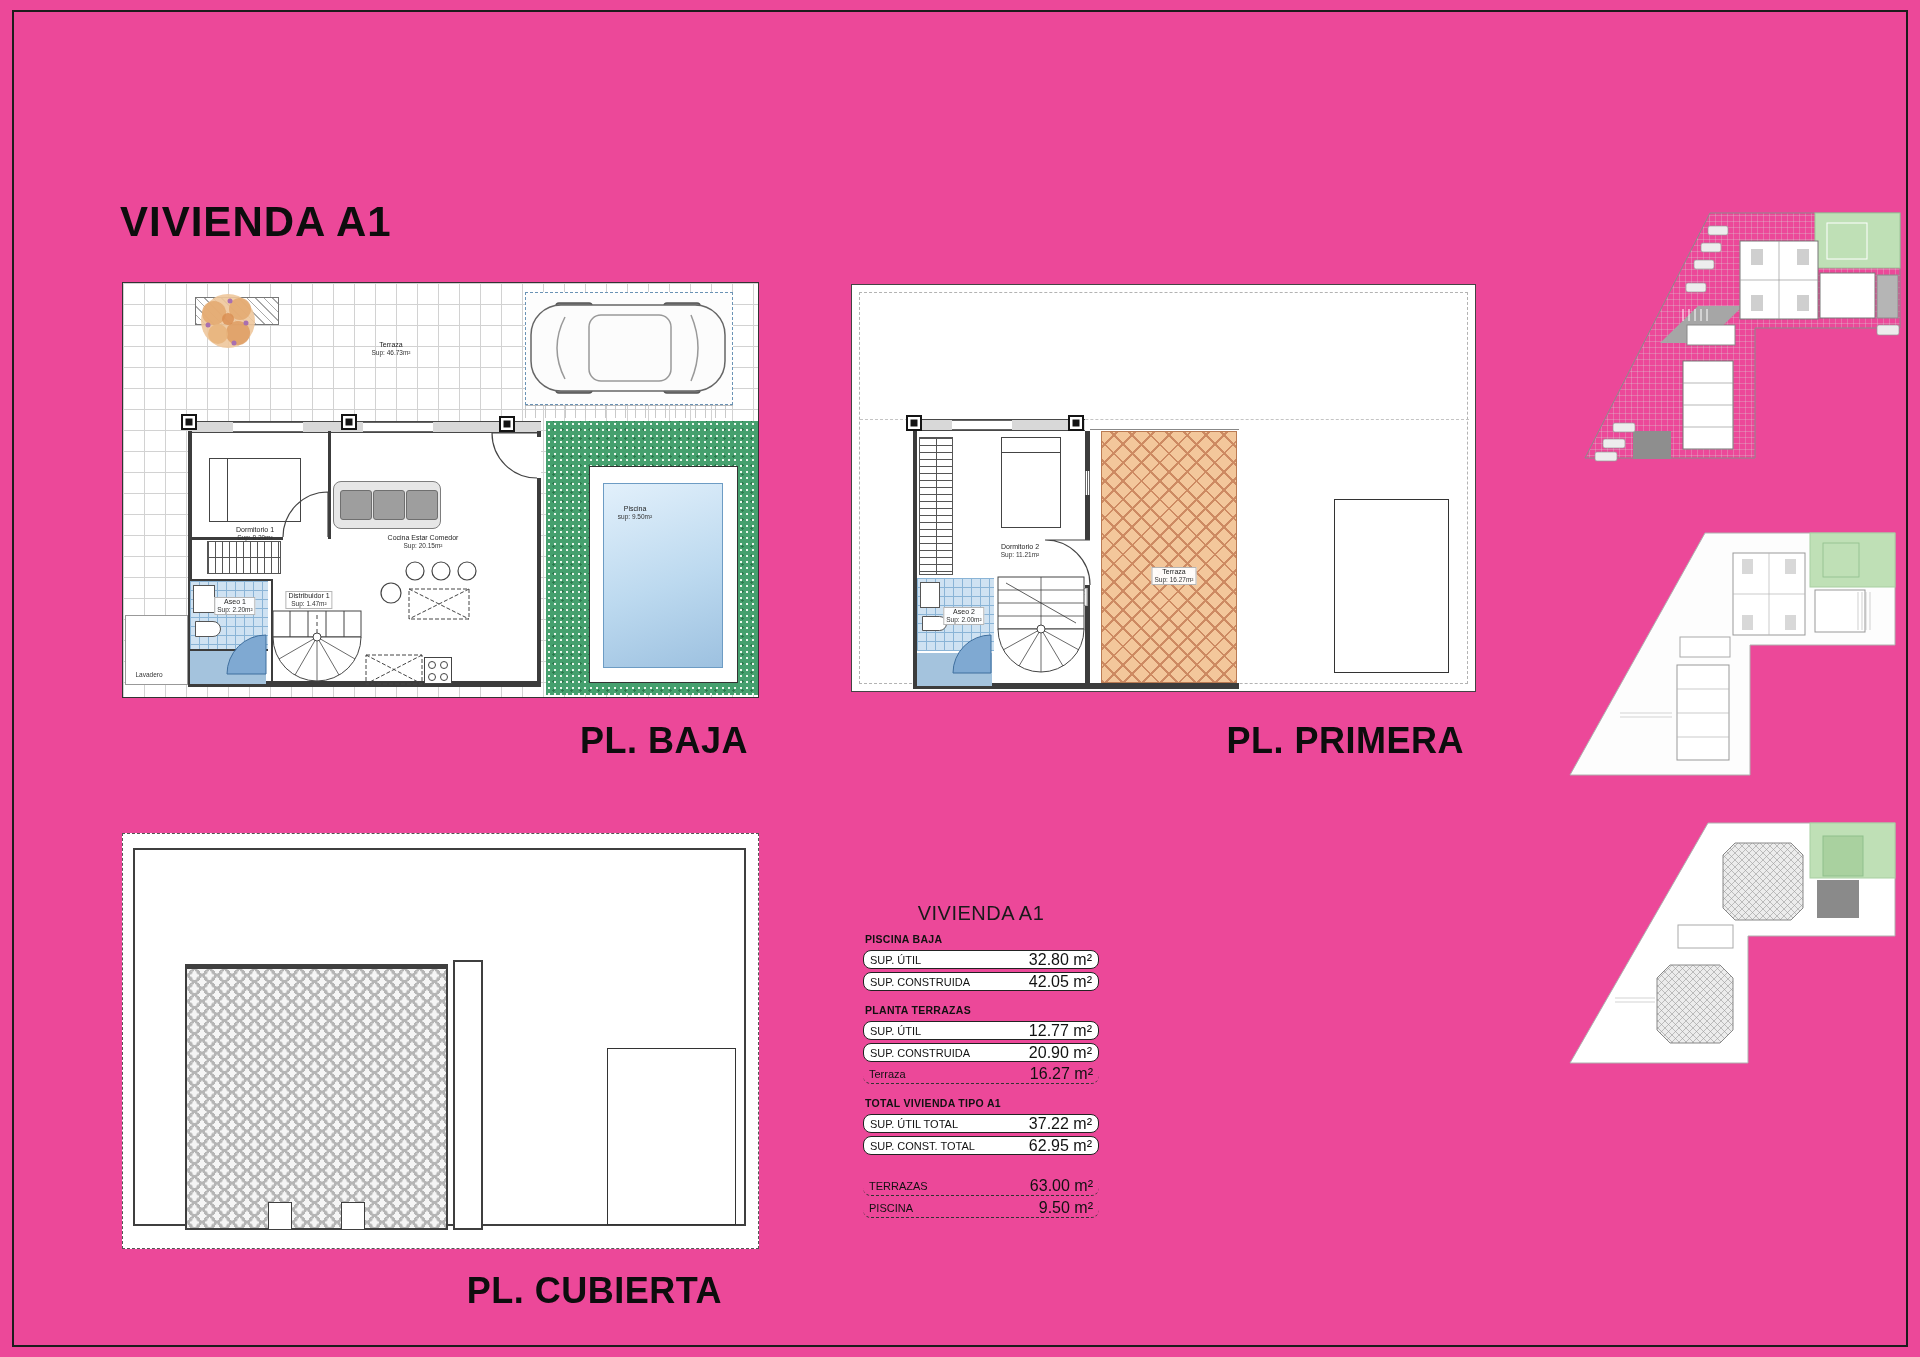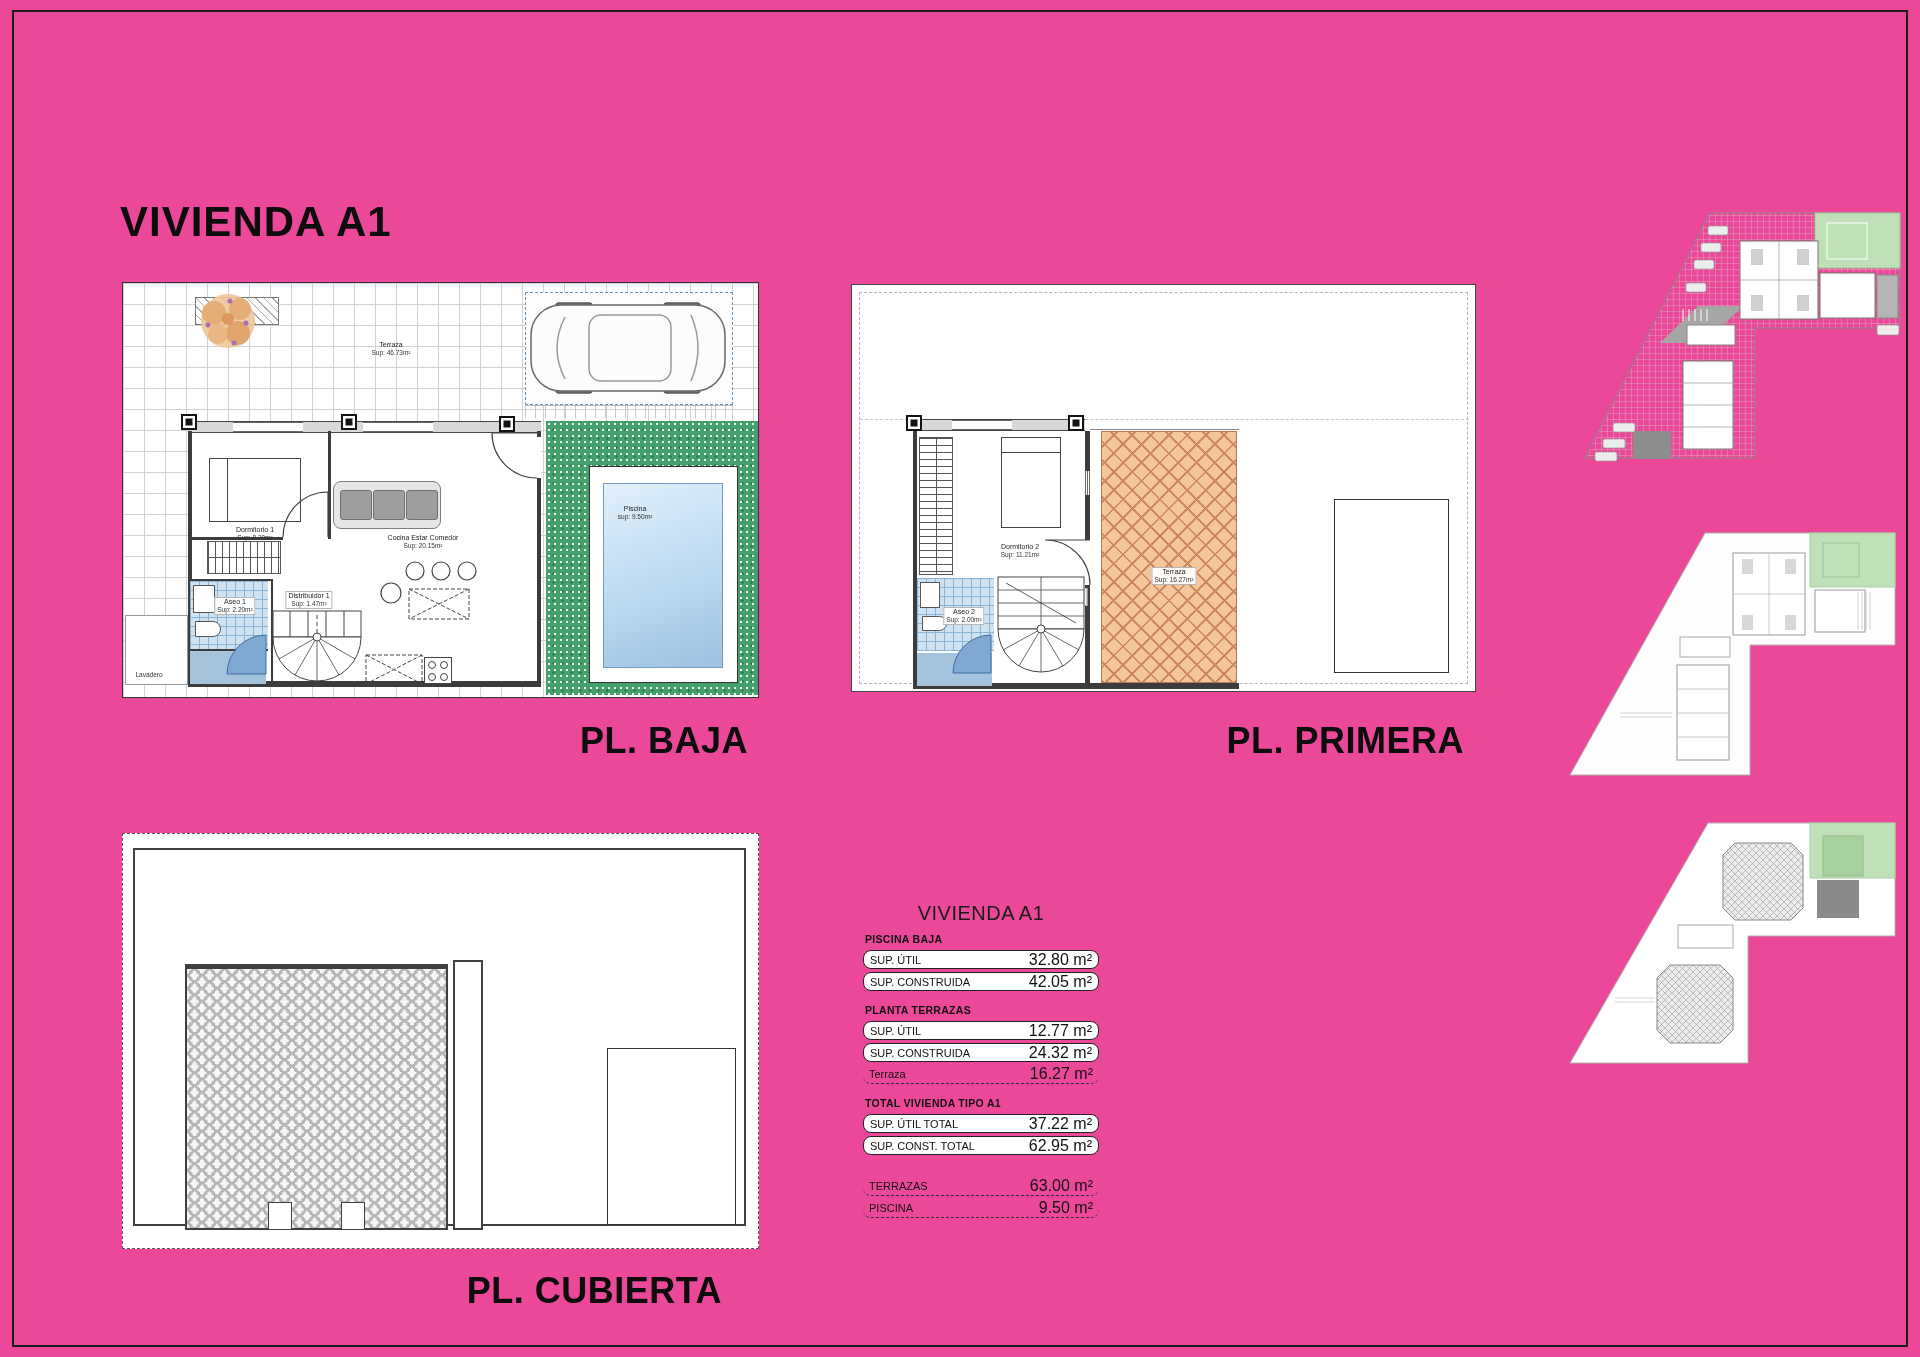--- a/index.html
+++ b/index.html
@@ -323,21 +323,21 @@
           </div>
         </div>
         <div class="tbl-section">
           <div class="tbl-heading">PLANTA TERRAZAS</div>
           <div class="tbl-row boxed">
             <span>SUP. ÚTIL</span>
             <span class="val">12.77 m²</span>
           </div>
           <div class="tbl-row boxed">
             <span>SUP. CONSTRUIDA</span>
-            <span class="val">24.32 m²</span>
+            <span class="val">20.90 m²</span>
           </div>
           <div class="tbl-row dashed">
             <span>Terraza</span>
             <span class="val">16.27 m²</span>
           </div>
         </div>
         <div class="tbl-section">
           <div class="tbl-heading">TOTAL VIVIENDA TIPO A1</div>
           <div class="tbl-row boxed">
             <span>SUP. ÚTIL TOTAL</span>

